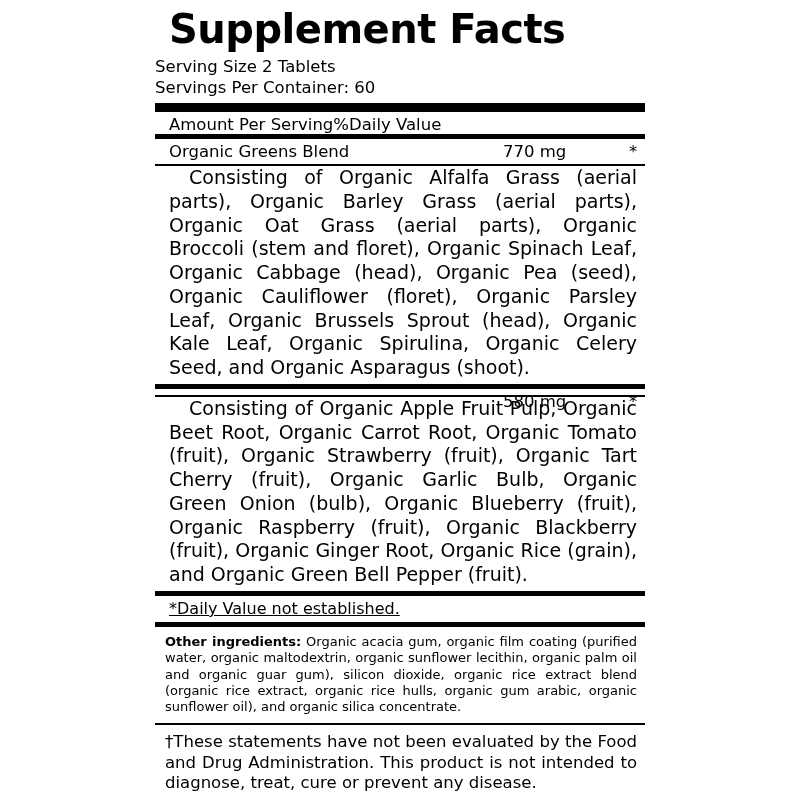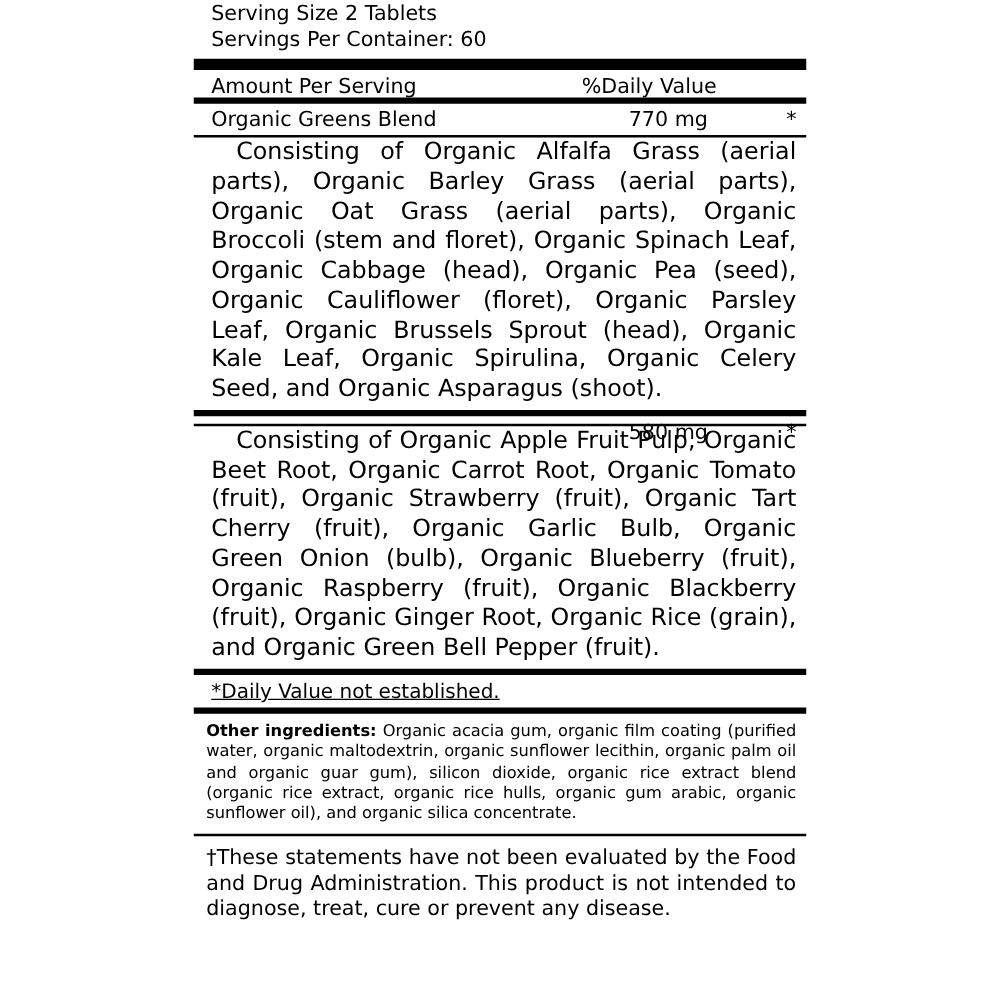--- a/index.html
+++ b/index.html
@@ -25,21 +25,20 @@
   .title {
     font-size: 40px;
     font-weight: 700;
     letter-spacing: -0.5px;
     line-height: 1.05;
     margin: 8px 0 6px 14px;
   }
   .serving-line {
     font-size: 16.5px;
     line-height: 1.28;
-    margin-left: 14px;
   }
   .rule-thick {
     height: 9px;
     background: #000000;
     margin: 5px 0 0 0;
   }
   .rule-med {
     height: 5px;
     background: #000000;
     margin: 0;
@@ -48,21 +47,21 @@
     height: 2px;
     background: #000000;
     margin: 0;
   }
   .row-head {
     display: flex;
     font-size: 16.5px;
     padding: 3px 0 0 0;
   }
   .row-head .left { margin-left: 14px; }
-  .row-head .right { margin-left: 132px; }
+  .row-head .right { }
 
   .nutrient-row {
     display: flex;
     align-items: baseline;
     font-size: 16.5px;
     padding: 3px 0 3px 0;
   }
   .nutrient-row .name {
     margin-left: 14px;
     flex: 0 0 auto;
@@ -104,20 +103,21 @@
     margin: 7px 8px 0 10px;
     text-align: justify;
   }
   .blk { display: inline; }
 </style>
 </head>
 <body>
 
 <div class="panel">
 
+  <div class="title">Supplement Facts</div>
 
   <div class="serving-line">Serving Size 2 Tablets</div>
   <div class="serving-line">Servings Per Container: 60</div>
 
   <div class="rule-thick"></div>
 
   <div class="row-head">
     <span class="left">Amount Per Serving</span>
     <span class="right">%Daily Value</span>
   </div>

